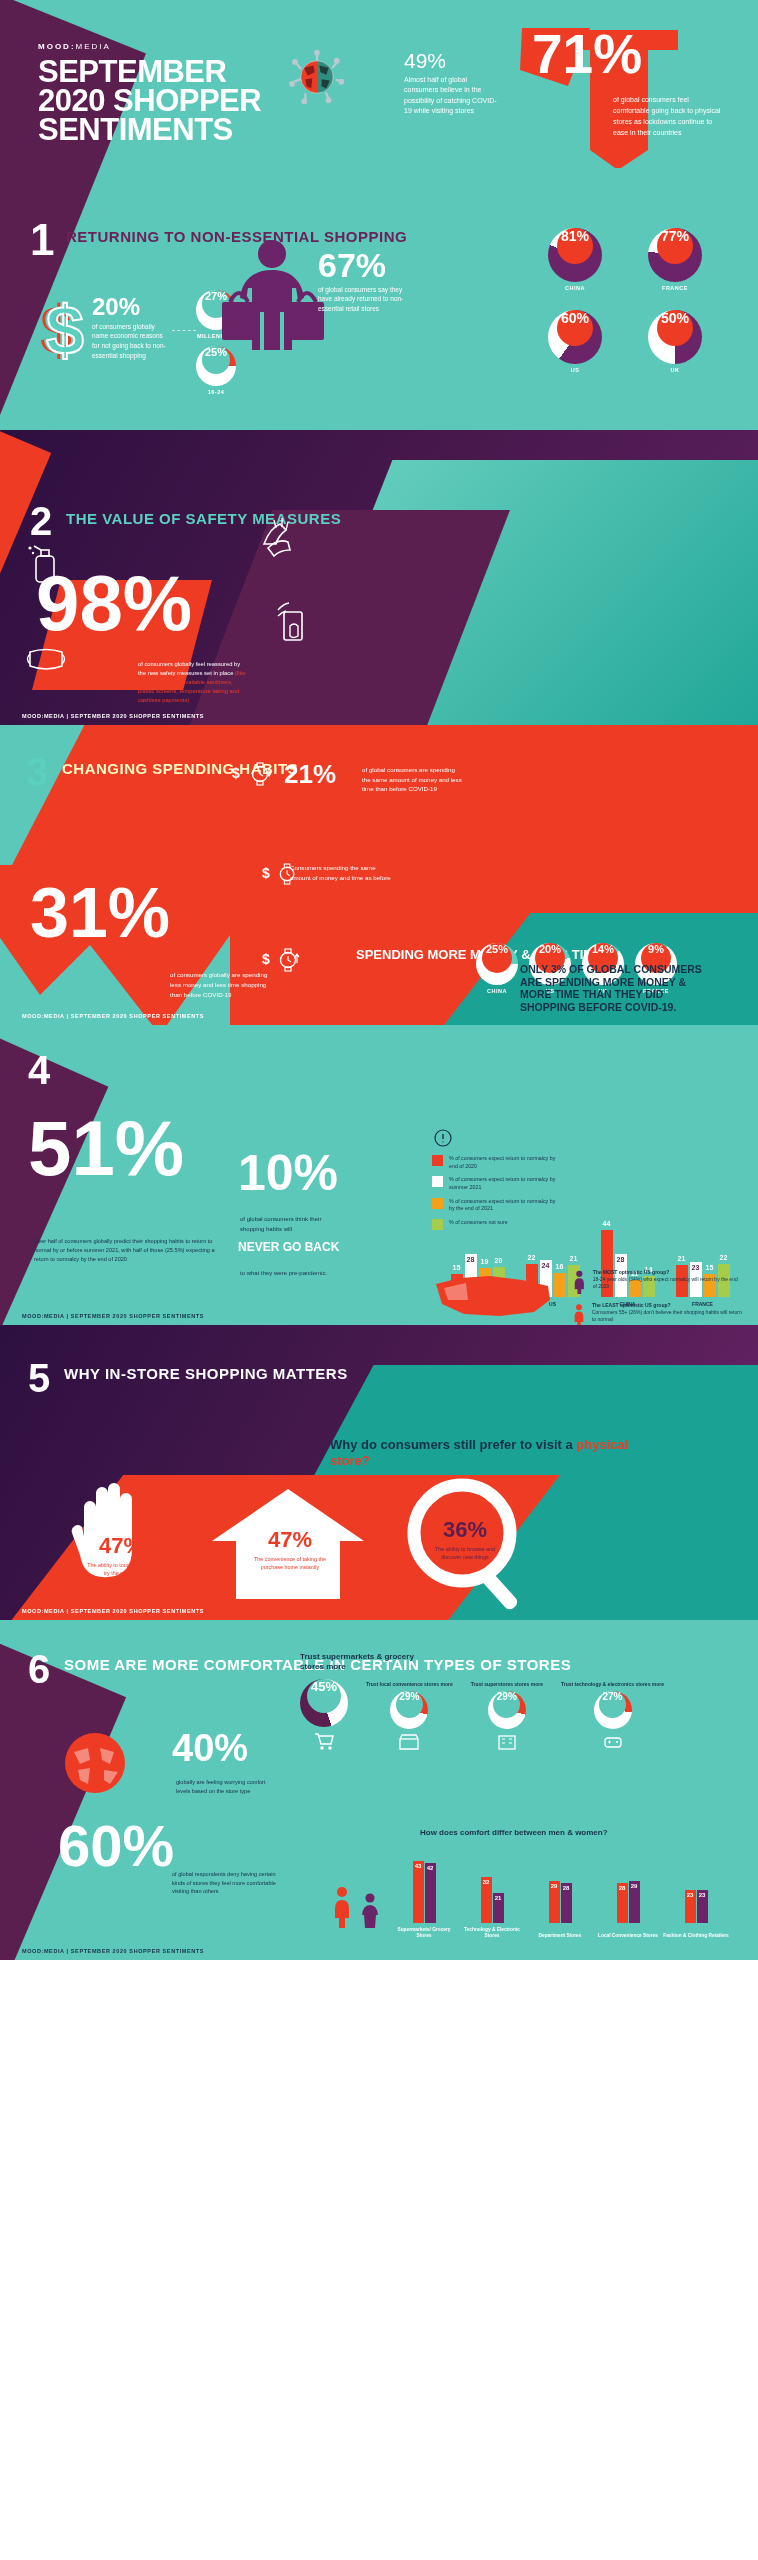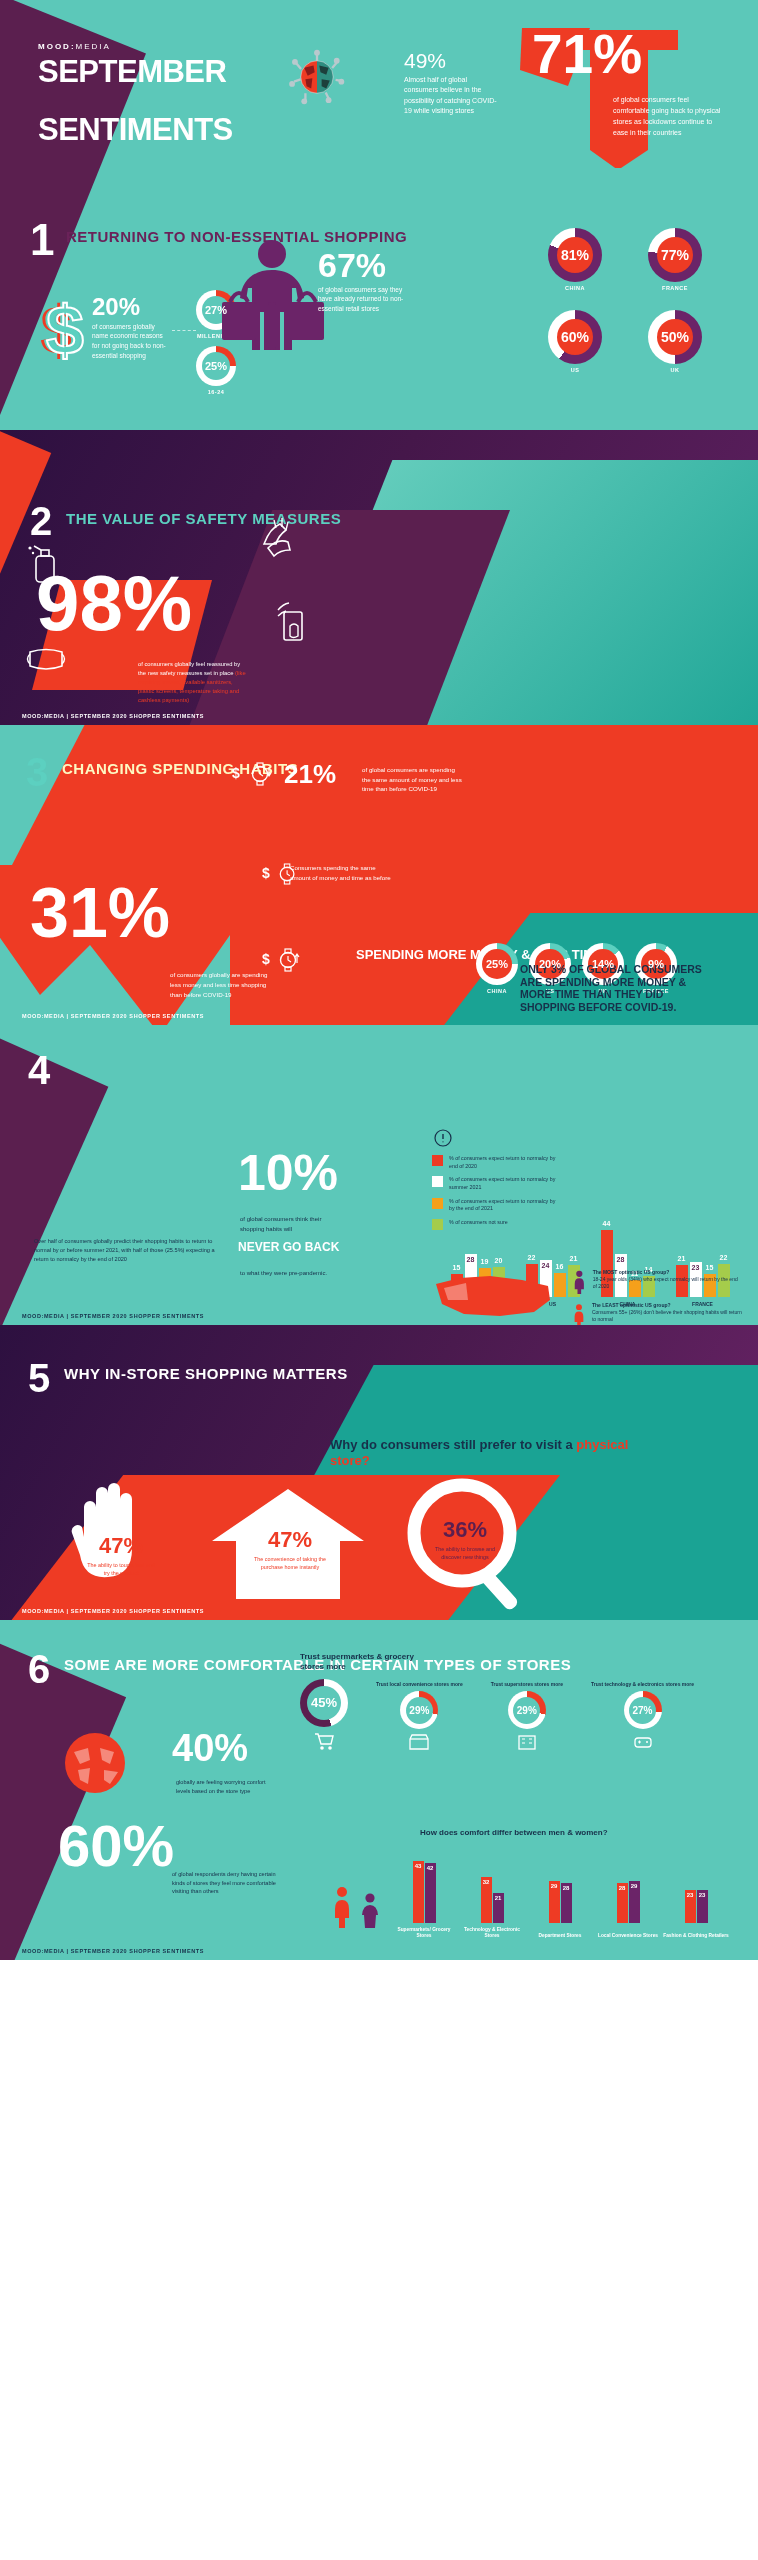--- a/index.html
+++ b/index.html
@@ -12,21 +12,21 @@
   .page { width: 758px; position: relative; }
 
   
   .sec { position: relative; overflow: hidden; width: 758px; }
   .num-badge {
     font-size: 40px; font-weight: bold; line-height: .85; color: #fff;
   }
   .sec-title { font-size: 15px; font-weight: bold; letter-spacing: .5px; line-height: 1.15; text-transform: uppercase; }
   .footer-bar { font-size: 5.5px; letter-spacing: .6px; font-weight: bold; }
 
-  .donut { position: relative; border-radius: 50%; display: flex; align-items: center; justify-content: center; }
+  .donut { position: relative; border-radius: 50%; display: flex; align-items: flex-start; justify-content: center; }
   .donut .hole { position: absolute; border-radius: 50%; display: flex; align-items: center; justify-content: center; }
   .donut .lbl { position: relative; font-weight: bold; z-index: 3; }
   .cap { text-align: center; font-size: 5.5px; font-weight: bold; letter-spacing: .5px; margin-top: 3px; text-transform: uppercase; }
 
   .dashline { border-top: 1px dashed rgba(255,255,255,.65); }
 
   
   #s1 { height: 430px; background: #5cc8b9; }
   #s1 .diag {
     position: absolute; left: -160px; top: -70px; width: 330px; height: 620px;
@@ -148,21 +148,21 @@
   #s6 .purp-diag { position:absolute; left:-150px; top:-40px; width: 300px; height: 470px; background:#5b1f4f; transform: rotate(23deg); transform-origin: top left;}
   .s6num { position:absolute; left: 28px; top: 32px; color:#fff; }
   .s6title { position:absolute; left: 64px; top: 36px; color:#fff; }
   .globe6 { position:absolute; left: 60px; top: 108px; width: 70px; height: 70px; }
   .mega40 { position:absolute; left: 172px; top: 112px; color:#fff; font-size: 38px; font-weight:bold; line-height:.85; }
   .s6d1 { position:absolute; left: 176px; top: 158px; color:#17304a; font-size:5.6px; line-height:1.55; width: 92px; }
   .mega60 { position:absolute; left: 58px; top: 202px; color:#fff; font-size: 58px; font-weight:bold; line-height:.82; }
   .s6d2 { position:absolute; left: 172px; top: 250px; color:#17304a; font-size:5.6px; line-height:1.55; width: 105px; }
   .trustwrap { position:absolute; left: 300px; top: 32px; }
   .trusthead { font-size:8px; font-weight:bold; color:#17304a; line-height:1.3; width: 130px; }
-  .trustrow { display:flex; gap: 28px; margin-top: 6px; align-items:flex-start; }
+  .trustrow { display:flex; gap: 18px; margin-top: 6px; align-items:flex-start; }
   .trustitem { text-align:center; }
   .trustcap { font-size:5px; font-weight:bold; color:#17304a; line-height:1.3; margin-bottom:4px; }
   .q6 { position:absolute; left: 420px; top: 208px; font-size: 8px; font-weight:bold; color:#17304a; }
   .barchart6 { position:absolute; left: 390px; top: 226px; width: 340px; height: 95px; }
   .people6 { position:absolute; left: 330px; top: 238px; width: 56px; height: 70px; }
 
   .modbar { position: absolute; bottom: 6px; left: 22px; display:flex; gap:8px; align-items:center; }
 </style>
 </head>
 <body>
@@ -172,21 +172,21 @@
   <div class="sec" id="s1">
 
     <div class="diag"></div>
 
     <div class="logo">
       <span>MOOD</span><span>:</span><span class="thin">MEDIA</span>
     </div>
 
     <h1>
       <span>SEPTEMBER</span><br>
-      <br>
+      <span>2020 SHOPPER</span><br>
       <span>SENTIMENTS</span>
     </h1>
 
     <svg class="globe-virus" viewBox="0 0 100 100">
       <g fill="#b9c9cd">
         <circle cx="50" cy="8" r="5"></circle>
           <circle cx="84" cy="22" r="5"></circle>
           <circle cx="92" cy="58" r="5"></circle>
         <circle cx="70" cy="90" r="5"></circle>
           <circle cx="28" cy="92" r="5"></circle>
@@ -425,20 +425,21 @@
     <div class="only3">ONLY 3% OF GLOBAL CONSUMERS ARE SPENDING MORE MONEY &amp; MORE TIME THAN THEY DID SHOPPING BEFORE COVID-19.</div>
 
     <div class="modbar footer-bar" style="color:#fff">MOOD:MEDIA    |    SEPTEMBER 2020 SHOPPER SENTIMENTS</div>
   </div>
 
   <div class="sec" id="s4">
 
     <div class="purp-diag"></div>
 
     <div class="s4num num-badge">4</div>
+    <div class="mega51">51%</div>
     <div class="s4desc">Over half of consumers globally predict their shopping habits to return to normal by or before summer 2021, with half of those (25.5%) expecting a return to normalcy by the end of 2020</div>
 
     <div class="mega10">10%</div>
     <div class="s4d2">of global consumers think their shopping habits will</div>
     <div class="never">
       <span>NEVER GO BACK</span>
     </div>
     <div class="s4d3">to what they were pre-pandemic.</div>
 
     <svg style="position:absolute;left:434px;top:104px;width:18px;height:18px" viewBox="0 0 18 18">

